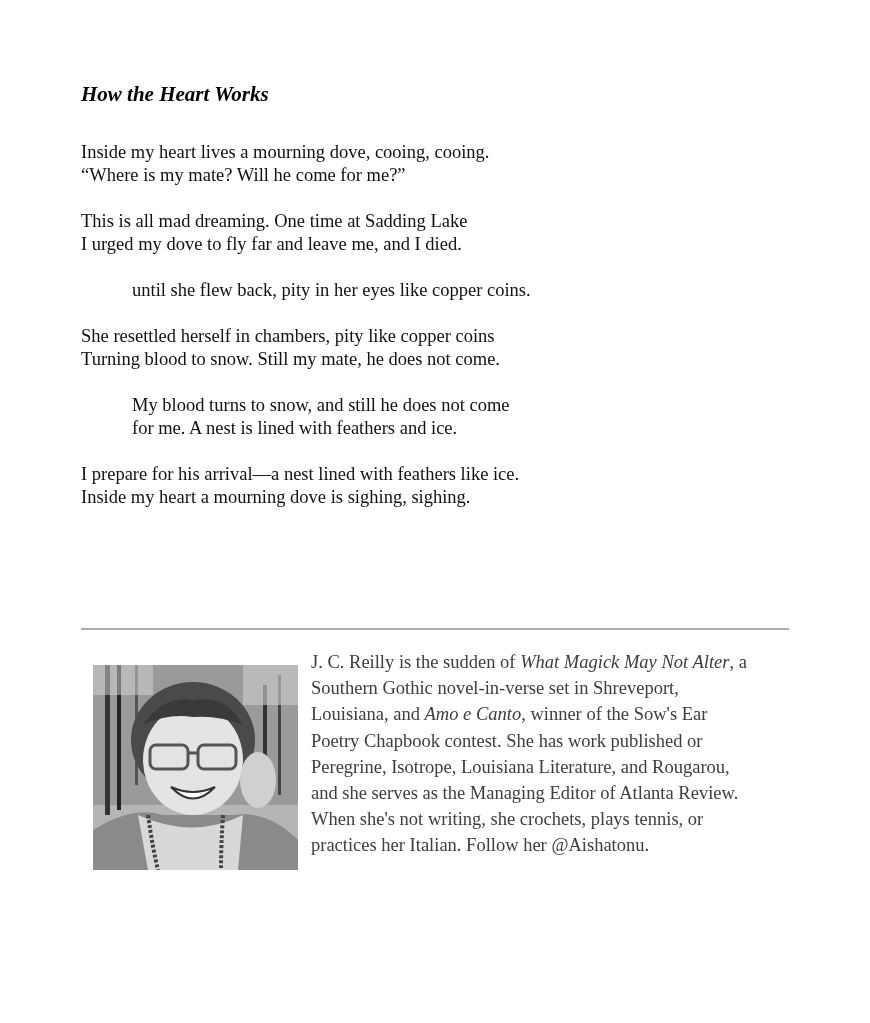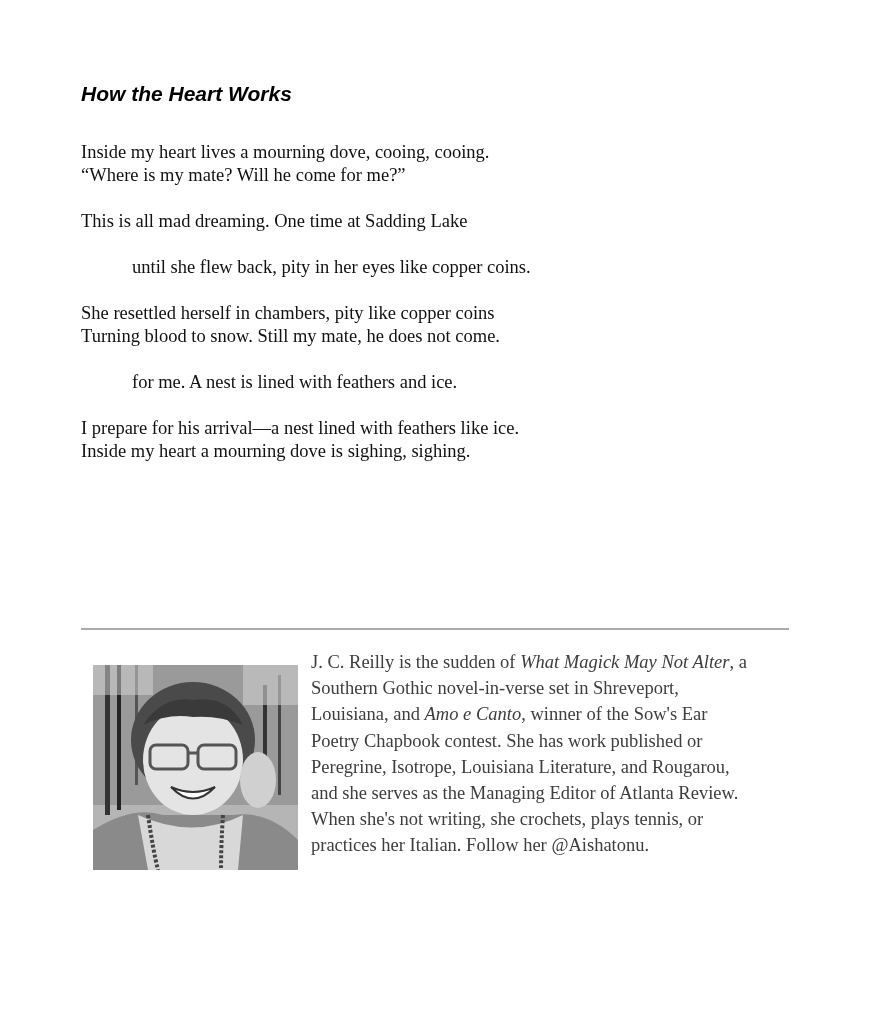--- a/index.html
+++ b/index.html
@@ -1,20 +1,20 @@
 <!DOCTYPE html>
 <html><head>
   <meta charset="utf-8">
   <style>
     html, body { margin: 0; padding: 0; background: #ffffff; }
     body { width: 870px; height: 1023px; position: relative; overflow: hidden; }
     .page { position: absolute; left: 0; top: 0; width: 870px; height: 1023px; }
     .title {
       position: absolute; left: 81px; top: 80px;
-      font-family: Liberation Sans, sans-serif; font-weight: bold; font-style: italic;
+      font-family: Liberation Serif, serif; font-weight: bold; font-style: italic;
       font-size: 21px; color: #000; margin: 0; line-height: 28px; white-space: nowrap;
     }
     .poem { position: absolute; left: 81px; top: 141px; width: 720px; }
     .stanza { margin: 0 0 23px 0; }
     .stanza.indent { padding-left: 51px; }
     .line {
       font-family: "Liberation Serif", serif; font-size: 18.5px; color: #111;
       line-height: 23px; height: 23px; white-space: nowrap;
     }
     .divider {
@@ -39,29 +39,31 @@
 <div class="page">
   <h1 class="title">How the Heart Works</h1>
 
   <div class="poem">
     <div class="stanza">
       <div class="line">Inside my heart lives a mourning dove, cooing, cooing.</div>
       <div class="line">“Where is my mate? Will he come for me?”</div>
     </div>
     <div class="stanza">
       <div class="line">This is all mad dreaming. One time at Sadding Lake</div>
+      <div class="line">I urged my dove to fly far and leave me, and I died.</div>
     </div>
     <div class="stanza indent">
       <div class="line">until she flew back, pity in her eyes like copper coins.</div>
     </div>
     <div class="stanza">
       <div class="line">She resettled herself in chambers, pity like copper coins</div>
       <div class="line">Turning blood to snow. Still my mate, he does not come.</div>
     </div>
     <div class="stanza indent">
+      <div class="line">My blood turns to snow, and still he does not come</div>
       <div class="line">for me. A nest is lined with feathers and ice.</div>
     </div>
     <div class="stanza">
       <div class="line">I prepare for his arrival—a nest lined with feathers like ice.</div>
       <div class="line">Inside my heart a mourning dove is sighing, sighing.</div>
     </div>
   </div>
 
   <div class="divider"></div>
 

